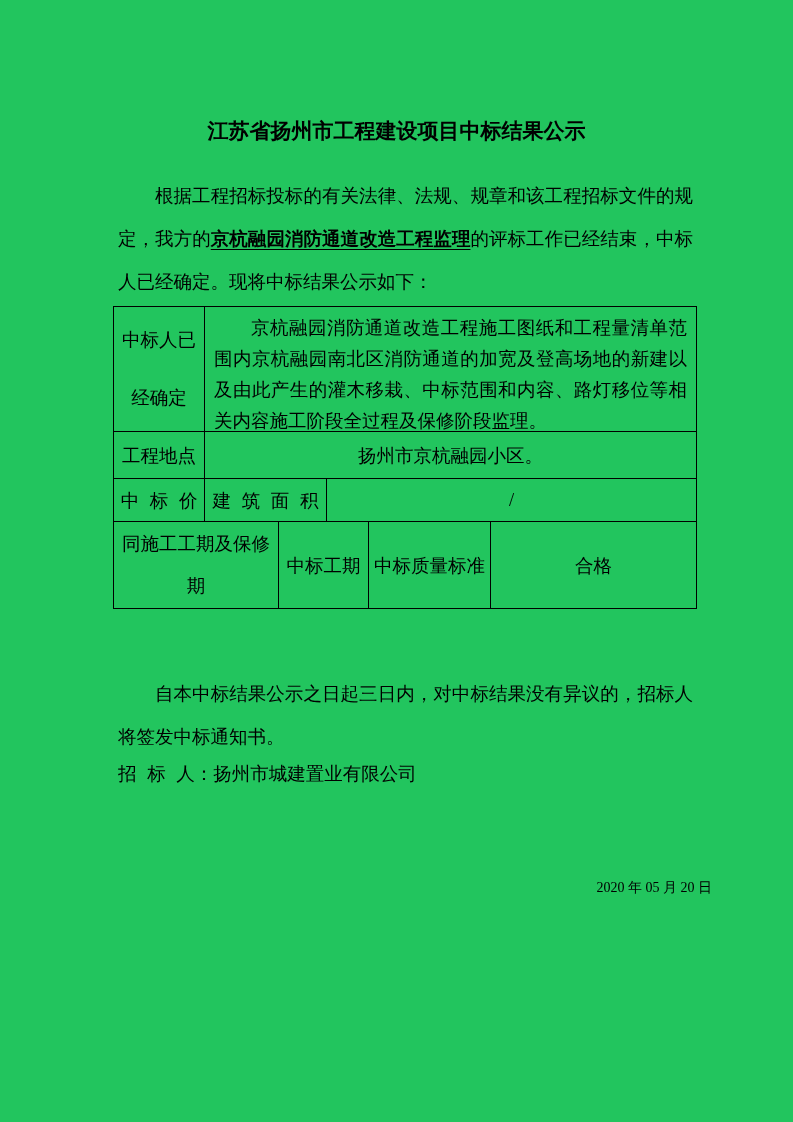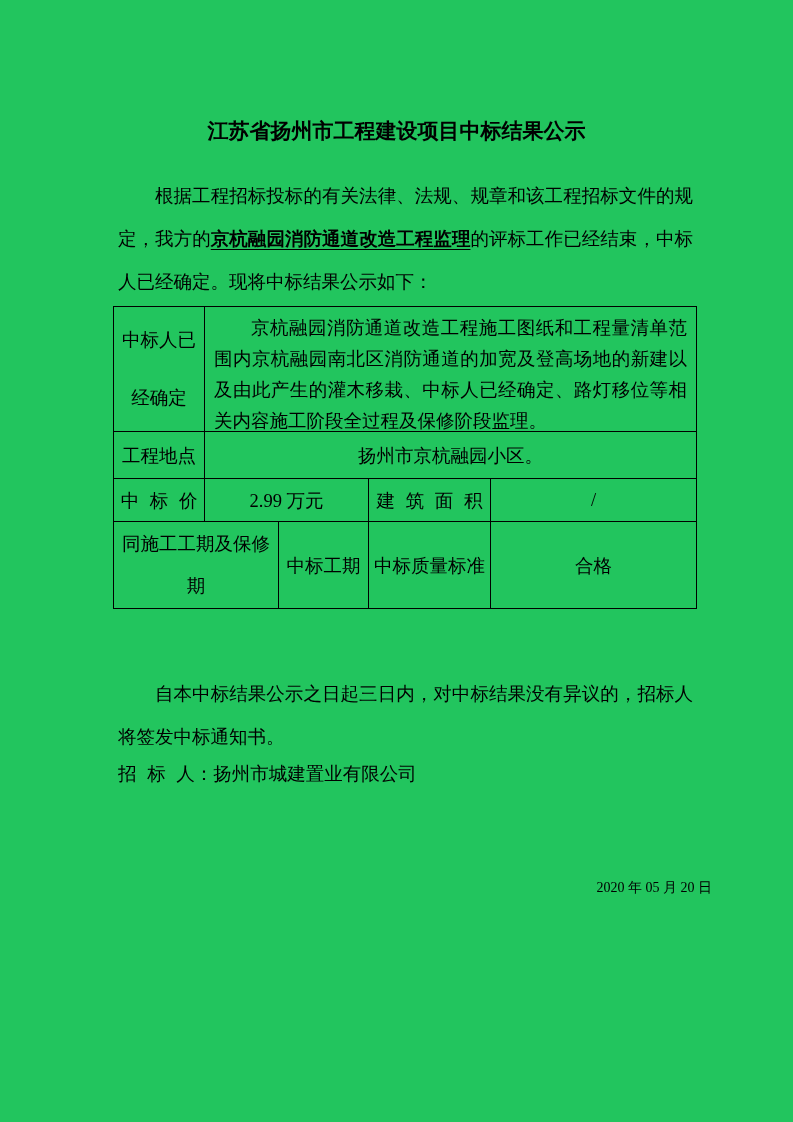--- a/index.html
+++ b/index.html
@@ -106,31 +106,30 @@
   <h1 class="title">江苏省扬州市工程建设项目中标结果公示</h1>
 
   <p class="para" id="para1"><span>根据工程招标投标的有关法律、法规、规章和该工程招标文件的规定，我方的</span><span class="emph">京杭融园消防通道改造工程监理</span><span>的评标工作已经结束，中标人已经确定。现将中标结果公示如下：</span></p>
 
   <div class="btable">
 
     <div class="trow r1">
       <div class="cell c1">
         <span class="scope-label-text">中标人已经确定</span>
       </div>
-      <div class="cell cgrow scope-content">京杭融园消防通道改造工程施工图纸和工程量清单范围内京杭融园南北区消防通道的加宽及登高场地的新建以及由此产生的灌木移栽、中标人已经确定、路灯移位等相关内容施工阶段全过程及保修阶段监理。</div>
+      <div class="cell cgrow scope-content">京杭融园消防通道改造工程施工图纸和工程量清单范围内京杭融园南北区消防通道的加宽及登高场地的新建以及由此产生的灌木移栽、中标范围和内容、路灯移位等相关内容施工阶段全过程及保修阶段监理。</div>
     </div>
 
     <div class="trow r2">
       <div class="cell c1">工程地点</div>
       <div class="cell cgrow">扬州市京杭融园小区。</div>
     </div>
 
     <div class="trow r3">
       <div class="cell c1 spaced">中 标 价</div>
-      <div class="cell c2">2.99 万元</div>
       <div class="cell c3 spaced">建 筑 面 积</div>
       <div class="cell cgrow">/</div>
     </div>
 
     <div class="trow r4">
       <div class="cell c2">
         <span class="duration-text">同施工工期及保修期</span>
       </div>
       <div class="cell c1">中标工期</div>
       <div class="cell c3">中标质量标准</div>

